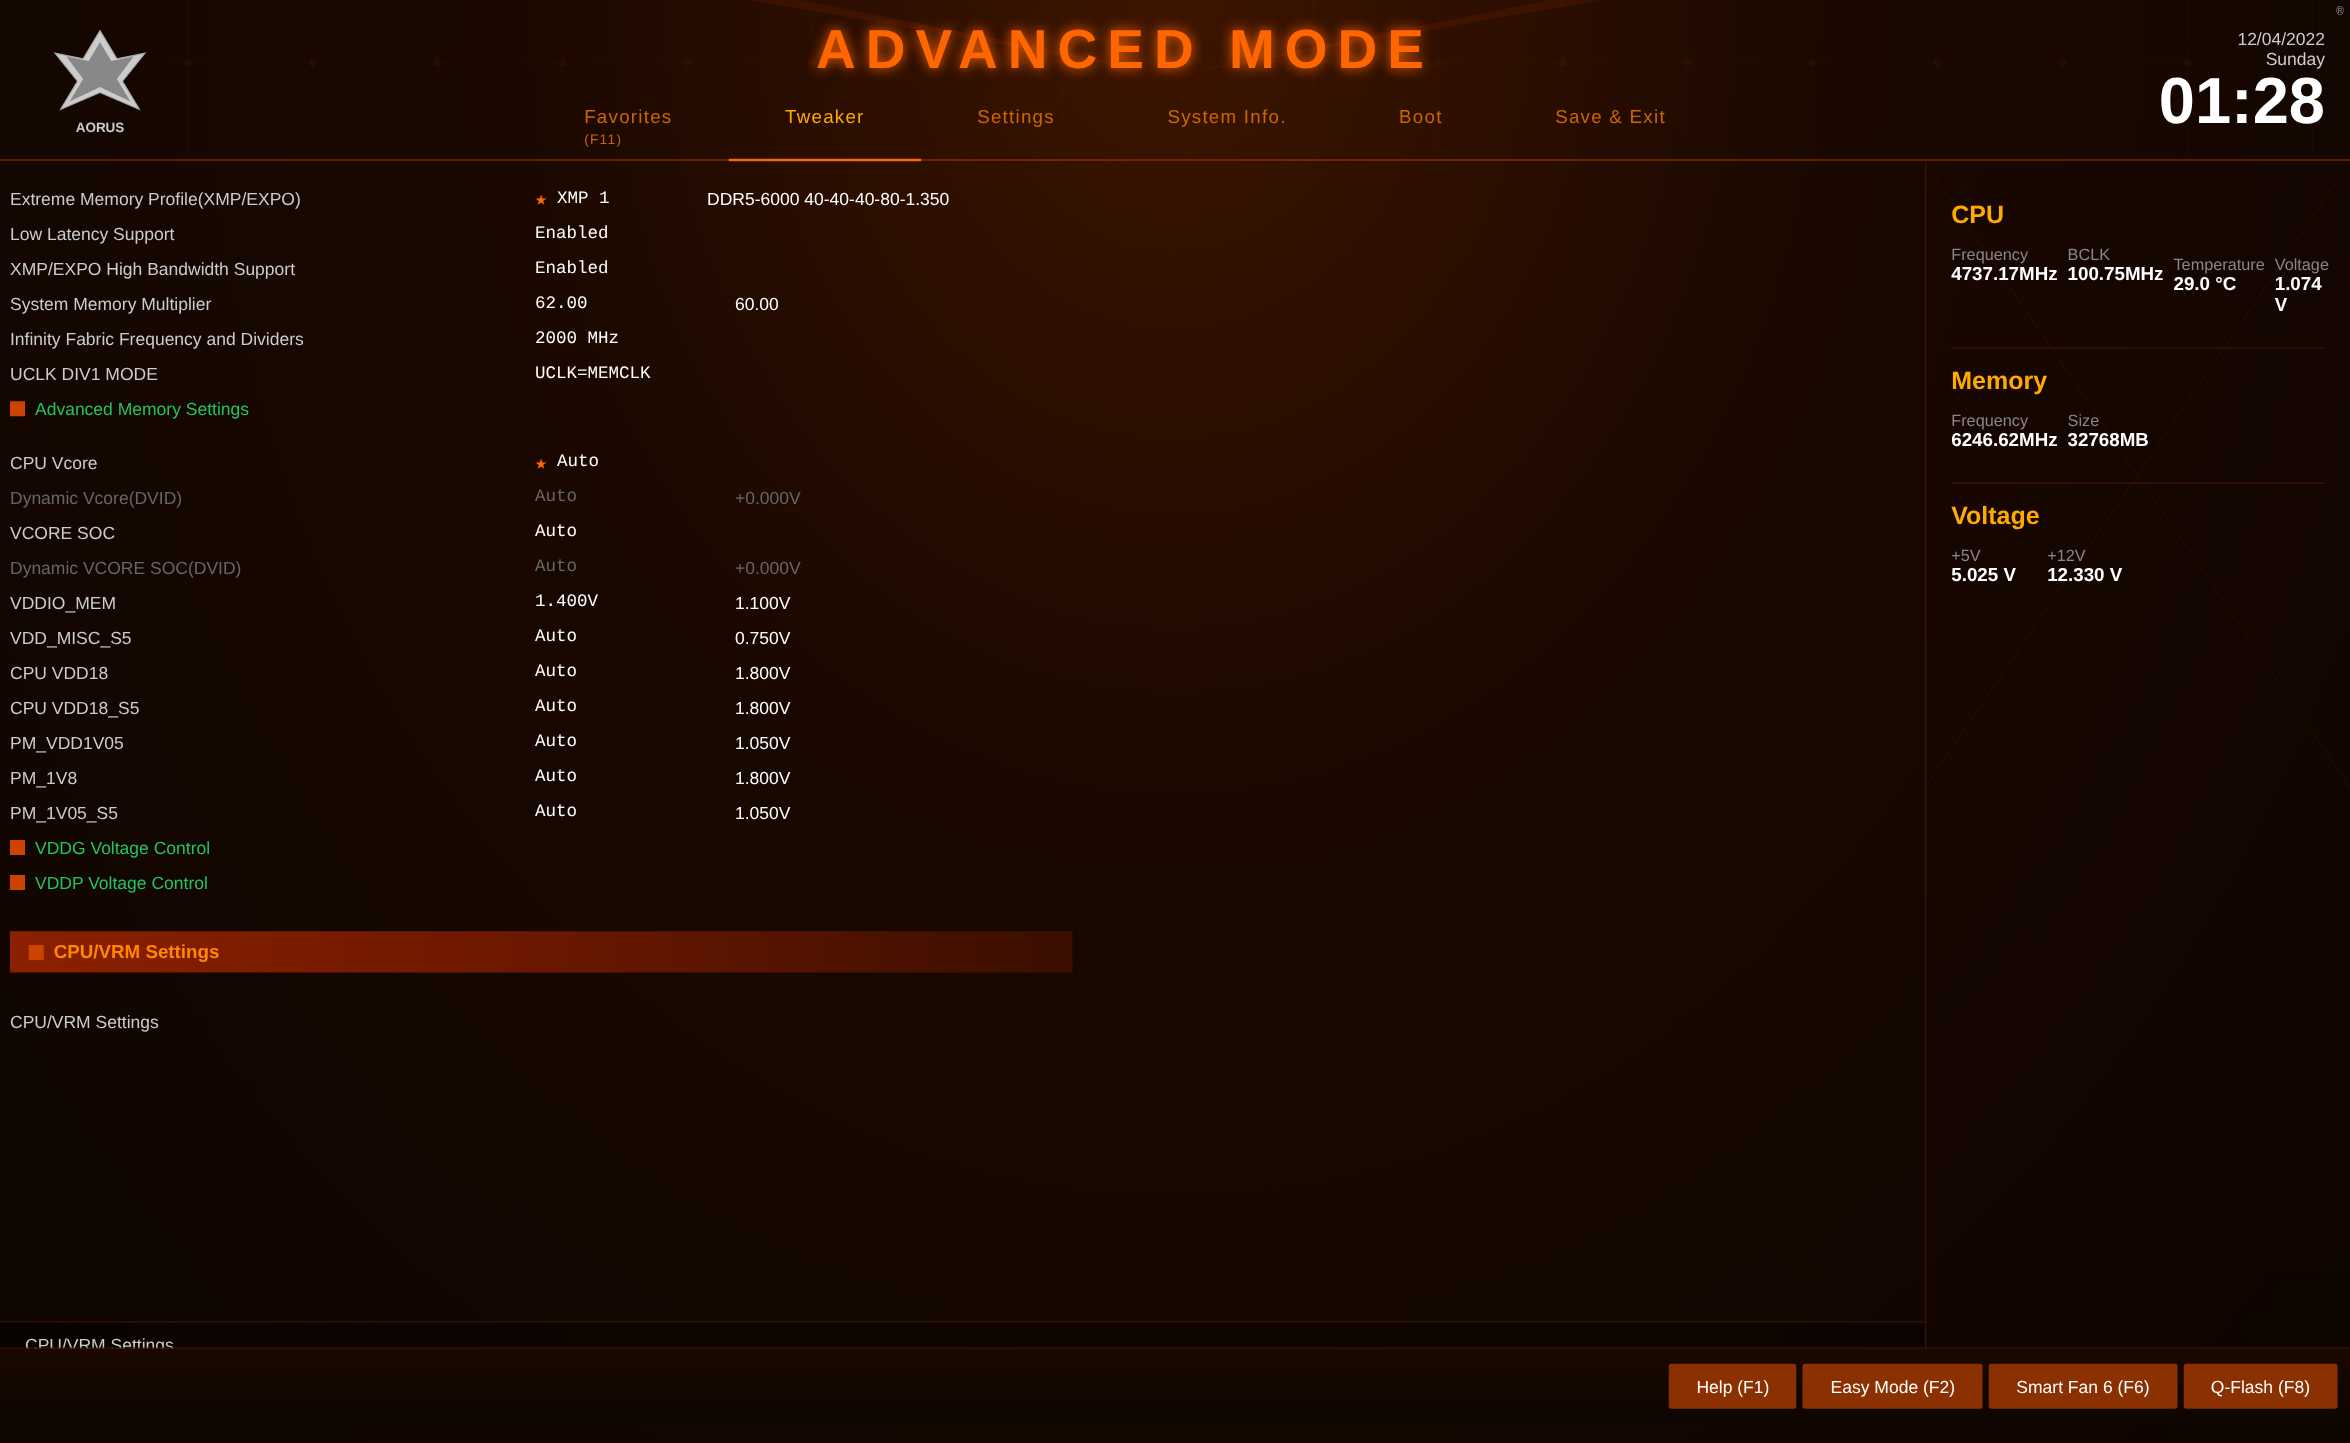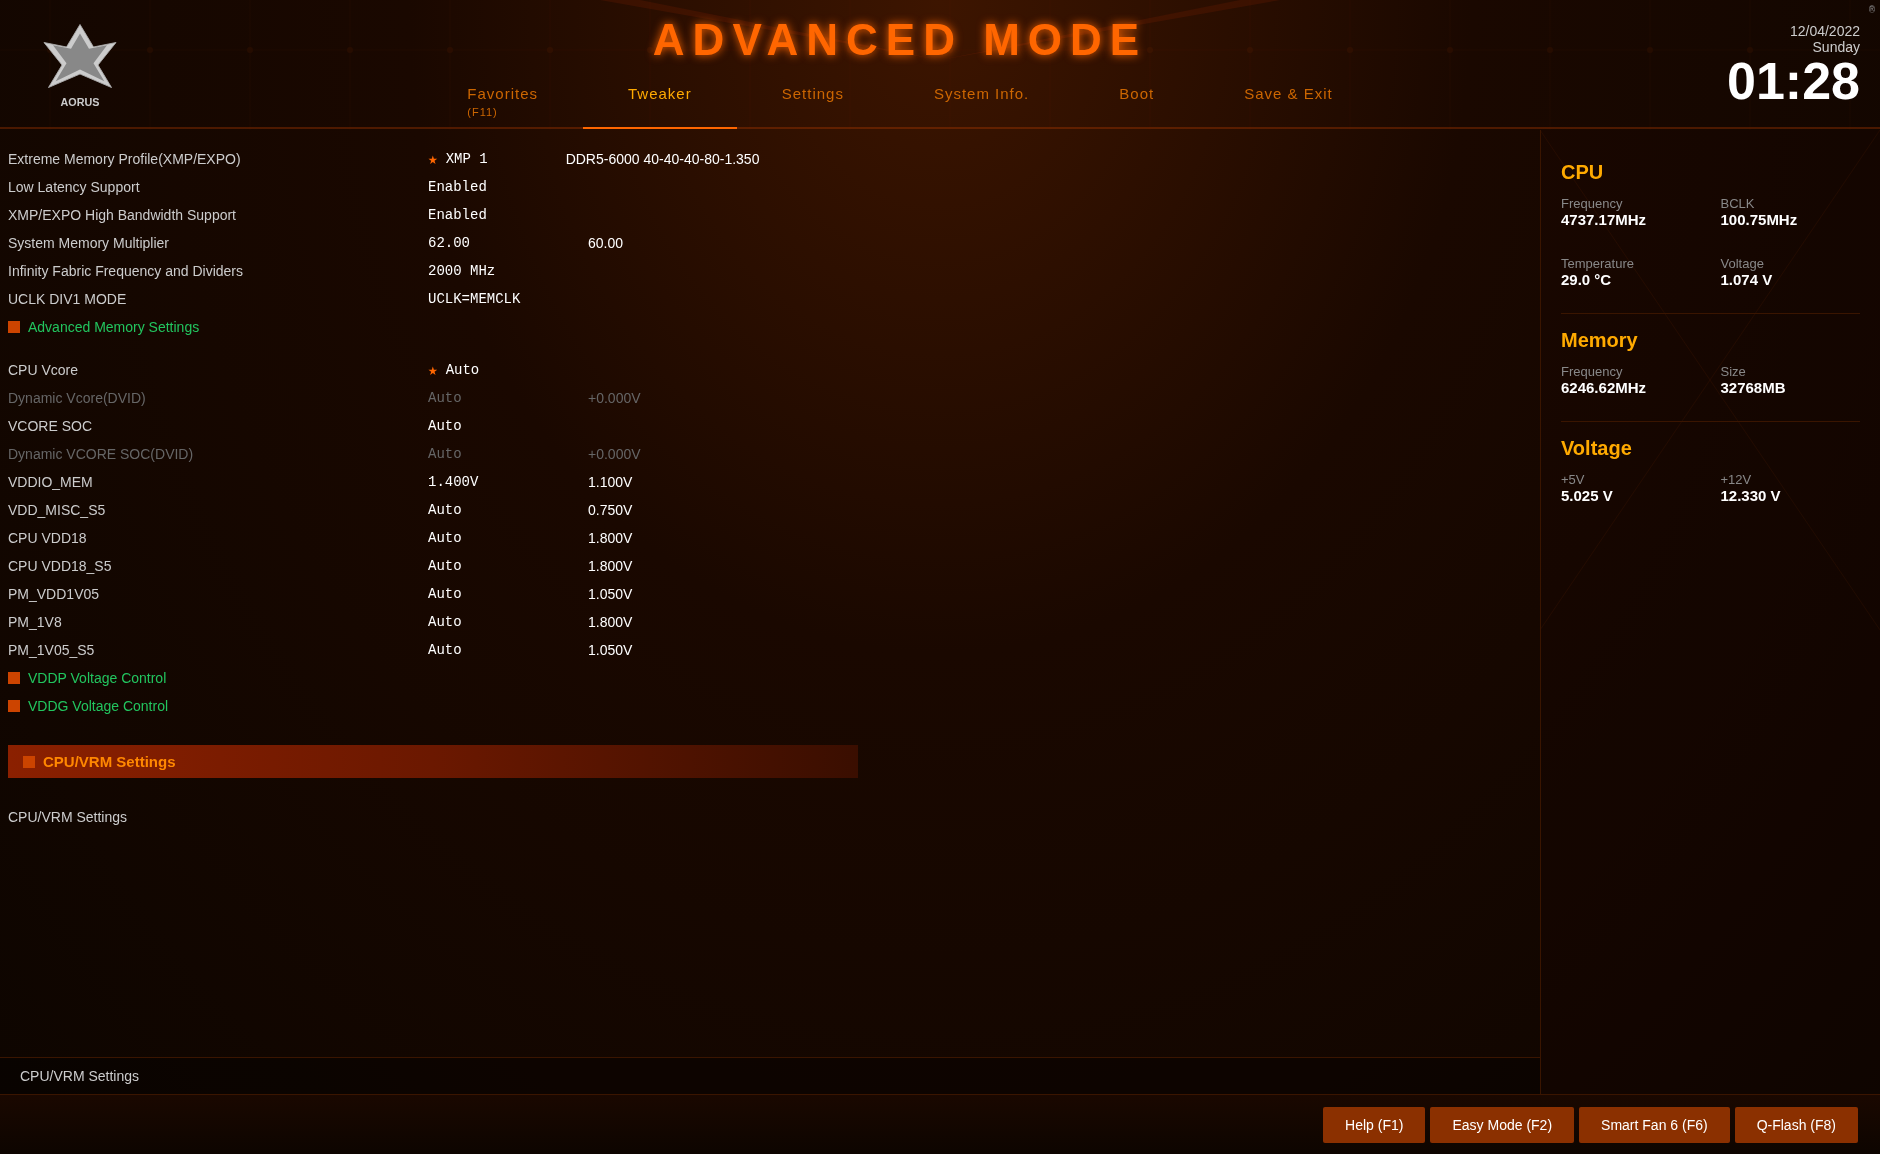--- a/index.html
+++ b/index.html
@@ -221,22 +221,22 @@
     .info-section-title {
       color: #ffaa00;
       font-size: 20px;
       font-family: Arial, sans-serif;
       font-weight: bold;
       margin-bottom: 12px;
     }
 
     .info-grid {
       display: grid;
-      grid-template-columns: 1fr 1fr;
-      gap: 20px;
+      grid-template-columns: 1fr 1fr 1fr 1fr;
+      gap: 8px;
     }
 
     .info-label {
       color: #888888;
       font-size: 13px;
       font-family: Arial, sans-serif;
     }
 
     .info-value {
       color: #ffffff;
@@ -247,32 +247,32 @@
 
     .info-divider {
       border: none;
       border-top: 1px solid #3a1500;
       margin: 15px 0;
     }
 
     
     .bottom-bar {
       position: absolute;
-      bottom: 0;
+      bottom: 16px;
       left: 0;
       right: 0;
       height: 60px;
       background: linear-gradient(180deg, #1a0800 0%, #0d0500 100%);
       border-top: 1px solid #3a1500;
       z-index: 10;
       display: flex;
       align-items: center;
       justify-content: flex-end;
       gap: 5px;
-      padding-right: 22px;
+      padding-right: 10px;
     }
 
     .bottom-btn {
       background: #8b3000;
       color: #ffffff;
       font-size: 14px;
       font-family: Arial, sans-serif;
       padding: 10px 22px;
       border: none;
       cursor: pointer;
@@ -520,26 +520,26 @@
     <div class="setting-row">
       <div class="setting-label">
         <span>PM_1V05_S5</span>
       </div>
       <div class="setting-value">Auto</div>
       <div class="setting-value2">1.050V</div>
     </div>
 
     <div class="setting-row">
       <span class="orange-square"></span>
+      <div class="section-link">VDDG Voltage Control</div>
+    </div>
+
+    <div class="setting-row">
+      <span class="orange-square"></span>
       <div class="section-link">VDDP Voltage Control</div>
-    </div>
-
-    <div class="setting-row">
-      <span class="orange-square"></span>
-      <div class="section-link">VDDG Voltage Control</div>
     </div>
 
     <div class="section-divider"></div>
 
     <div class="section-bar">
       <span class="orange-square"></span>
       <span class="section-bar-text">CPU/VRM Settings</span>
     </div>
 
     <div class="section-divider"></div>

